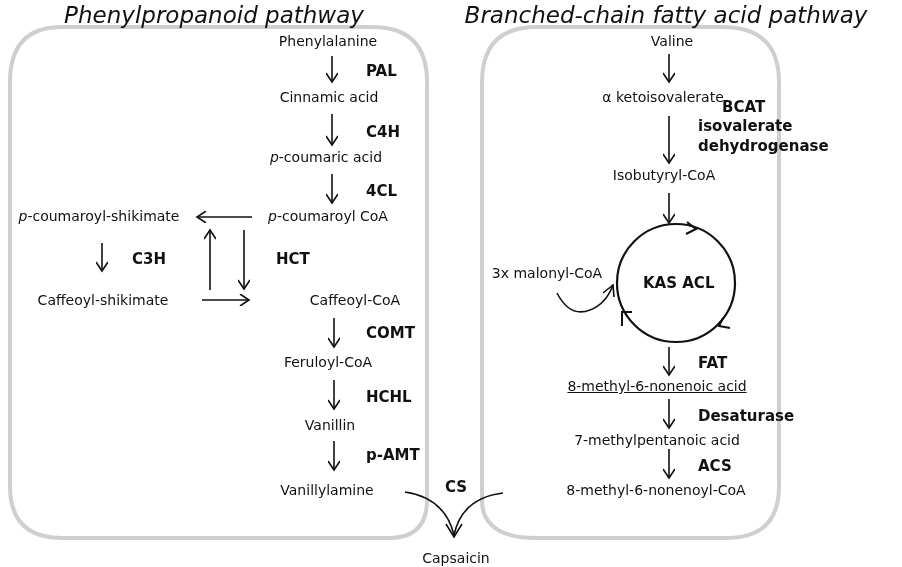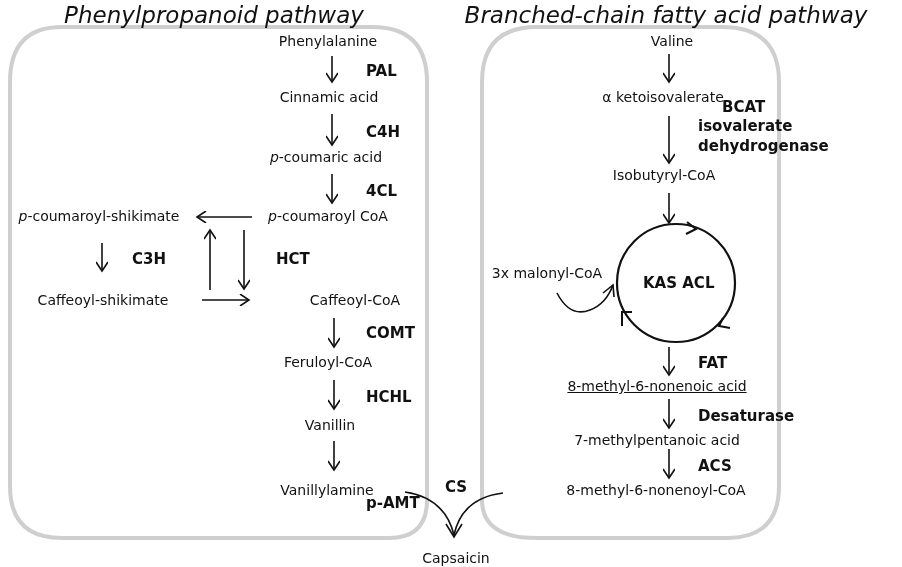--- a/index.html
+++ b/index.html
@@ -69,21 +69,21 @@
 <div class="t" style="left:330px; top:417px;">Vanillin</div>
 <div class="t" style="left:327px; top:482px;">Vanillylamine</div>
 
 <div class="e" style="left:366px; top:62px;">PAL</div>
 <div class="e" style="left:366px; top:123px;">C4H</div>
 <div class="e" style="left:366px; top:182px;">4CL</div>
 <div class="e" style="left:132px; top:250px;">C3H</div>
 <div class="e" style="left:276px; top:250px;">HCT</div>
 <div class="e" style="left:366px; top:324px;">COMT</div>
 <div class="e" style="left:366px; top:388px;">HCHL</div>
-<div class="e" style="left:366px; top:446px;margin-top:48px;">p-AMT</div>
+<div class="e" style="left:366px; top:446px;">p-AMT</div>
 
 <div class="t" style="left:672px; top:33px;">Valine</div>
 <div class="t" style="left:663px; top:89px;">α ketoisovalerate</div>
 <div class="t" style="left:664px; top:167px;">Isobutyryl-CoA</div>
 <div class="t" style="left:547px; top:265px;">3x malonyl-CoA</div>
 <div class="t" style="left:657px; top:378px;text-decoration:underline;">8-methyl-6-nonenoic acid</div>
 <div class="t" style="left:657px; top:432px;">7-methylpentanoic acid</div>
 <div class="t" style="left:656px; top:482px;">8-methyl-6-nonenoyl-CoA</div>
 
 <div class="e" style="left:722px; top:62px;margin-top:36px;">BCAT</div>

